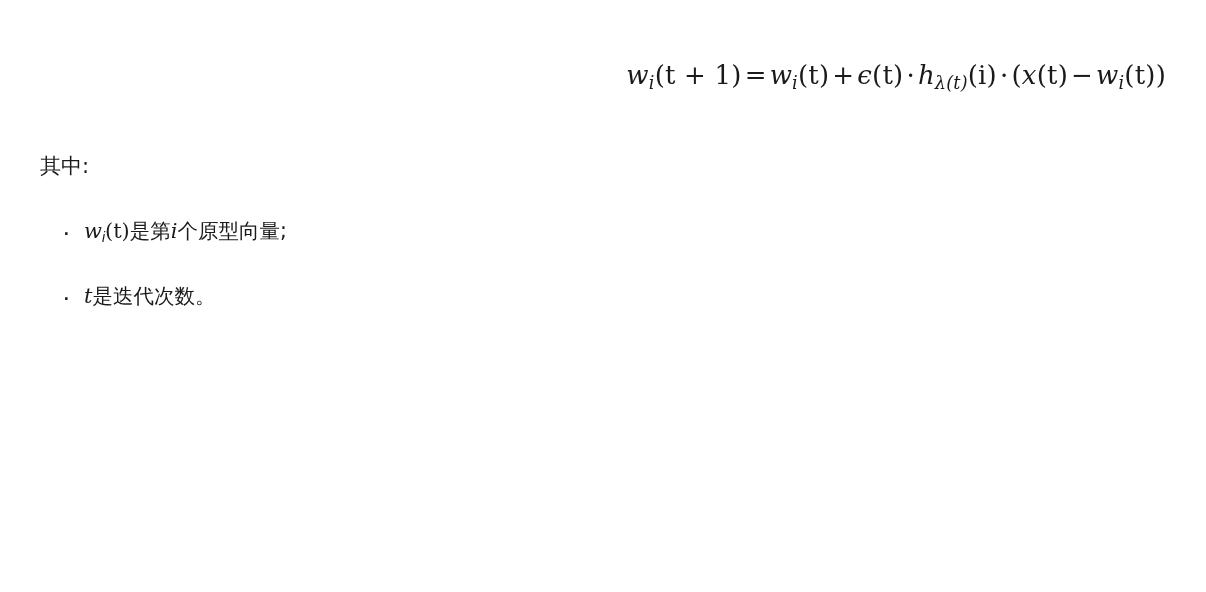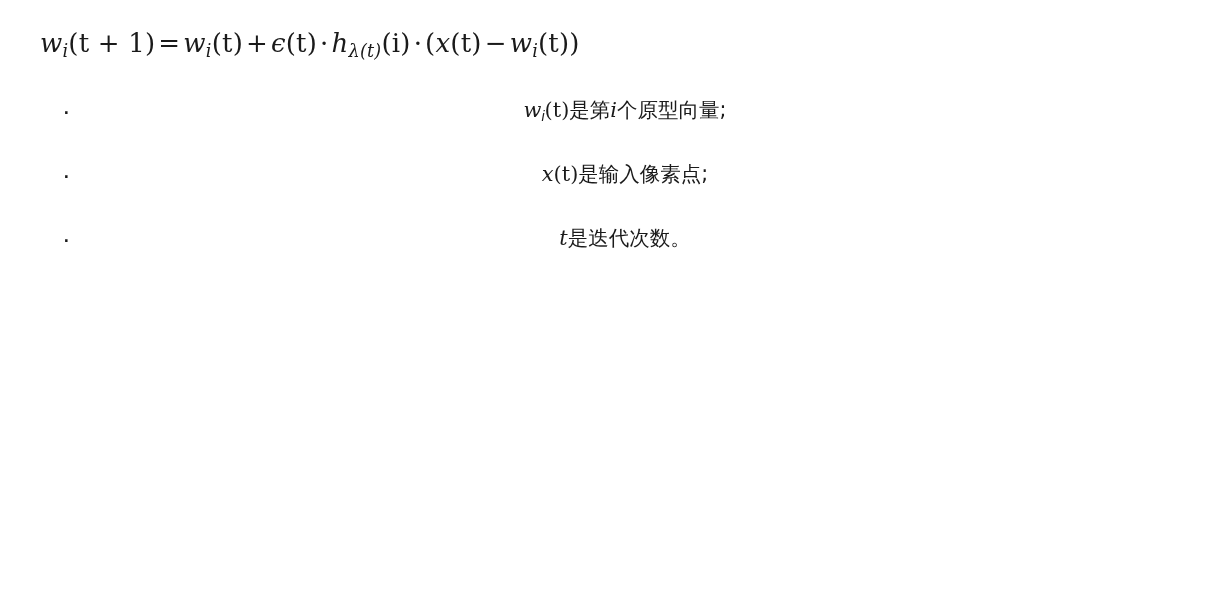--- a/index.html
+++ b/index.html
@@ -15,22 +15,22 @@
     overflow: hidden;
   }
   .page {
     position: relative;
     width: 1206px;
     height: 592px;
     box-sizing: border-box;
     padding: 0 40px;
   }
   .formula-block {
-    text-align: left;
-    margin-top: 28px;
+    text-align: right;
+    margin-top: 60px;
     font-family: "DejaVu Serif", "Liberation Serif", serif;
     font-size: 26px;
     letter-spacing: 0.2px;
     white-space: nowrap;
   }
   .math {
     font-family: "DejaVu Serif", "Liberation Serif", serif;
     font-style: italic;
   }
   .math-up {
@@ -47,21 +47,20 @@
   }
   .intro {
     margin-top: 58px;
     font-size: 21px;
     line-height: 1.5;
   }
   ul.bullets {
     list-style: none;
     margin: 34px 0 0 0;
     padding: 0;
-    text-align: center;
   }
   ul.bullets li {
     position: relative;
     padding-left: 44px;
     font-size: 20.5px;
     line-height: 1.45;
     margin-bottom: 33px;
     white-space: nowrap;
   }
   ul.bullets li::before {
@@ -84,26 +83,24 @@
 </style>
 </head>
 <body>
 
 <div class="page">
 
   <div class="formula-block">
     <span class="math">w</span><span class="sub">i</span><span class="math-up">(t + 1)</span><span class="op">=</span><span class="math">w</span><span class="sub">i</span><span class="math-up">(t)</span><span class="op">+</span><span class="math">ϵ</span><span class="math-up">(t)</span><span class="op">·</span><span class="math">h</span><span class="sub">λ(t)</span><span class="math-up">(i)</span><span class="op">·</span><span class="math-up">(</span><span class="math">x</span><span class="math-up">(t)</span><span class="op">−</span><span class="math">w</span><span class="sub">i</span><span class="math-up">(t)</span><span class="math-up">)</span>
   </div>
 
+  <div class="intro cn">其中:</div>
 
   <ul class="bullets">
     <li>
       <span class="mi">w</span><span class="sub">i</span><span class="mi" style="font-style:normal">(t)</span><span class="cn">是第</span><span class="mi">i</span><span class="cn">个原型向量;</span>
-    </li>
-    <li>
-      <span class="mi">x</span><span class="sub"></span><span class="mi" style="font-style:normal">(t)</span><span class="cn">是输入像素点;</span>
     </li>
     <li>
       <span class="mi">t</span><span class="cn">是迭代次数。</span>
     </li>
   </ul>
 
 </div>
 
 </body></html>

